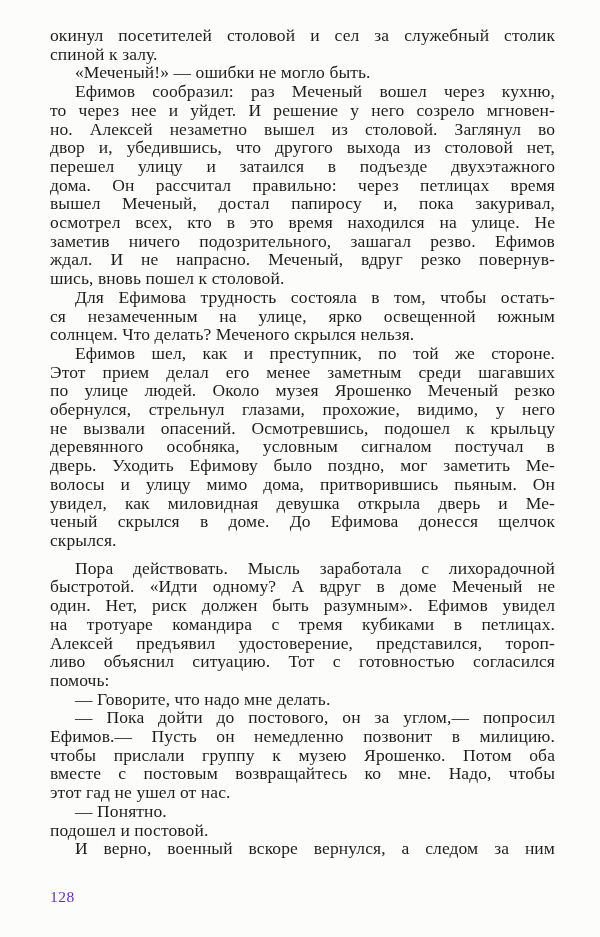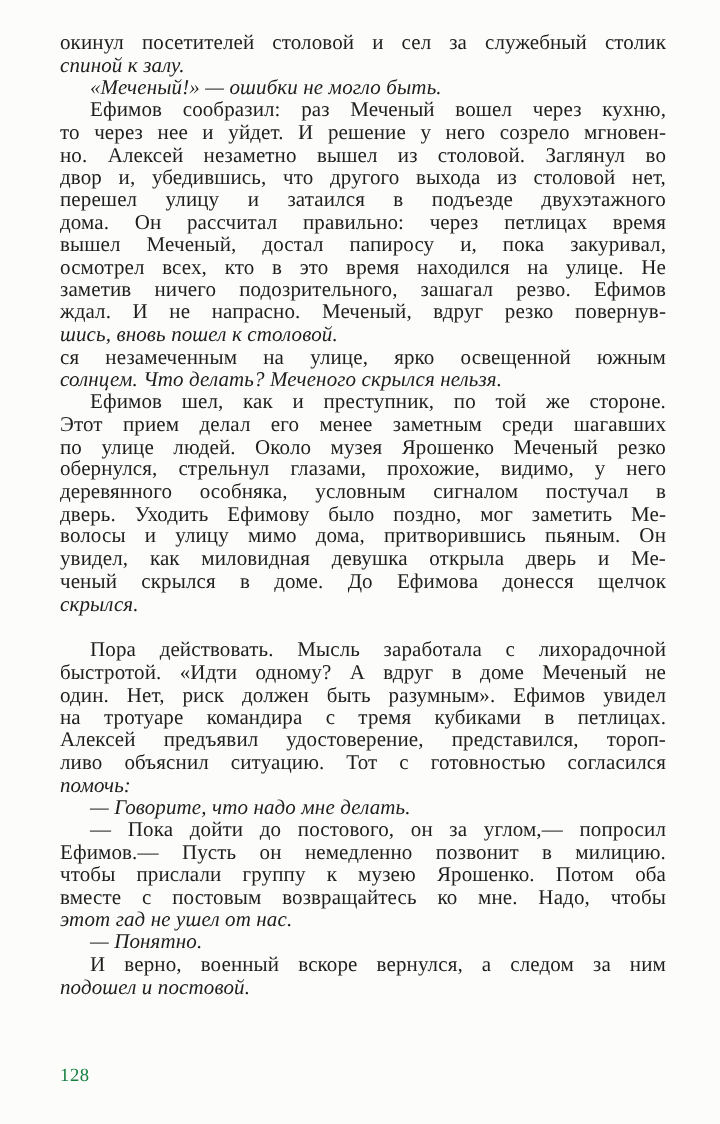--- a/index.html
+++ b/index.html
@@ -21,44 +21,43 @@
     position: absolute;
     left: 50px;
     top: 26px;
     width: 505px;
   }
   .para {
     margin: 0;
     padding: 0;
   }
   .para.gap {
-    margin-top: 20px;
+    margin-top: 9px;
   }
   .line {
     display: block;
     font-size: 17.5px;
     line-height: 18.7px;
     text-align: justify;
     text-align-last: justify;
     letter-spacing: 0.1px;
   }
   .line.first-indent {
     padding-left: 25px;
   }
   .line.last {
     text-align-last: left;
-    font-style: italic;
   }
   .page-number {
     position: absolute;
     left: 50px;
     top: 888px;
     font-size: 15.5px;
     letter-spacing: 0.5px;
-    color: #15803d;
+    color: #6d28d9;
   }
 </style>
 </head>
 <body>
 
 <div class="page">
   <div class="text-block">
       <p class="para">
         <span class="line">окинул посетителей столовой и сел за служебный столик</span>
         <span class="line last">спиной к залу.</span>
@@ -73,28 +72,30 @@
         <span class="line">двор и, убедившись, что другого выхода из столовой нет,</span>
         <span class="line">перешел улицу и затаился в подъезде двухэтажного</span>
         <span class="line">дома. Он рассчитал правильно: через петлицах время</span>
         <span class="line">вышел Меченый, достал папиросу и, пока закуривал,</span>
         <span class="line">осмотрел всех, кто в это время находился на улице. Не</span>
         <span class="line">заметив ничего подозрительного, зашагал резво. Ефимов</span>
         <span class="line">ждал. И не напрасно. Меченый, вдруг резко повернув-</span>
         <span class="line last">шись, вновь пошел к столовой.</span>
       </p>
       <p class="para">
+        <span class="line first-indent">Для Ефимова трудность состояла в том, чтобы остать-</span>
         <span class="line">ся незамеченным на улице, ярко освещенной южным</span>
         <span class="line last">солнцем. Что делать? Меченого скрылся нельзя.</span>
       </p>
       <p class="para">
         <span class="line first-indent">Ефимов шел, как и преступник, по той же стороне.</span>
         <span class="line">Этот прием делал его менее заметным среди шагавших</span>
         <span class="line">по улице людей. Около музея Ярошенко Меченый резко</span>
         <span class="line">обернулся, стрельнул глазами, прохожие, видимо, у него</span>
+        <span class="line">не вызвали опасений. Осмотревшись, подошел к крыльцу</span>
         <span class="line">деревянного особняка, условным сигналом постучал в</span>
         <span class="line">дверь. Уходить Ефимову было поздно, мог заметить Ме-</span>
         <span class="line">волосы и улицу мимо дома, притворившись пьяным. Он</span>
         <span class="line">увидел, как миловидная девушка открыла дверь и Ме-</span>
         <span class="line">ченый скрылся в доме. До Ефимова донесся щелчок</span>
         <span class="line last">скрылся.</span>
       </p>
       <p class="para gap">
         <span class="line first-indent">Пора действовать. Мысль заработала с лихорадочной</span>
         <span class="line">быстротой. «Идти одному? А вдруг в доме Меченый не</span>
@@ -111,18 +112,18 @@
         <span class="line first-indent">— Пока дойти до постового, он за углом,— попросил</span>
         <span class="line">Ефимов.— Пусть он немедленно позвонит в милицию.</span>
         <span class="line">чтобы прислали группу к музею Ярошенко. Потом оба</span>
         <span class="line">вместе с постовым возвращайтесь ко мне. Надо, чтобы</span>
         <span class="line last">этот гад не ушел от нас.</span>
       </p>
       <p class="para">
         <span class="line first-indent last">— Понятно.</span>
       </p>
       <p class="para">
+        <span class="line last">подошел и постовой.</span>
         <span class="line first-indent">И верно, военный вскоре вернулся, а следом за ним</span>
-        <span class="line last">подошел и постовой.</span>
       </p>
     </div>
   <div class="page-number">128</div>
 </div>
 
 </body></html>

